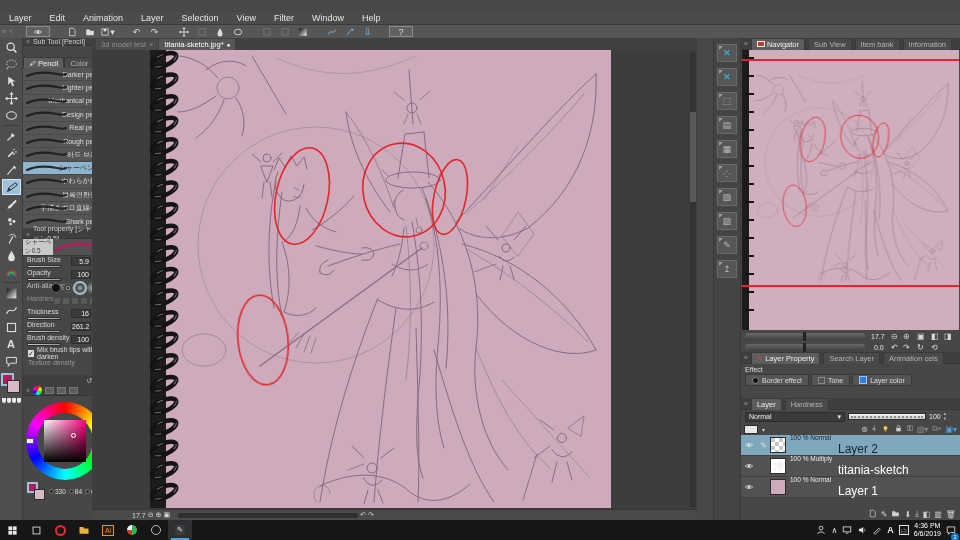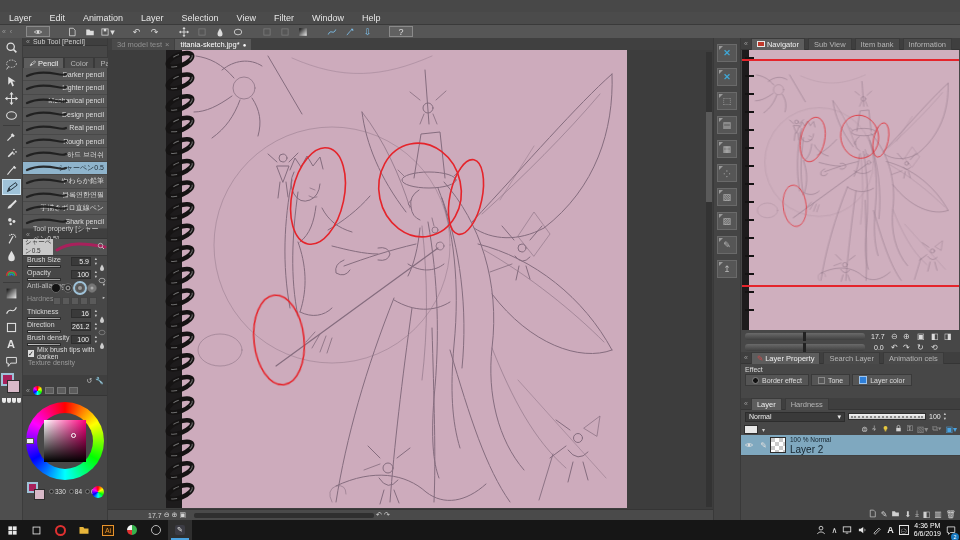--- a/index.html
+++ b/index.html
@@ -79,21 +79,21 @@
   #cfoot { position:relative; height:28px; }
   #cfg { position:absolute; left:4px; top:2px; width:11px; height:11px; background:#a8215c; border:2px solid #9fc2d8; }
   #cbg { position:absolute; left:11px; top:9px; width:11px; height:11px; background:#d8b9c8; border:1px solid #2e2e2e; }
   #cvals { position:absolute; left:26px; top:8px; display:flex; gap:3px; align-items:center; }
   .hsv { display:flex; align-items:center; gap:1px; color:#ddd; font-size:6.5px; }
   .hsv i { width:5px; height:5px; border-radius:50%; background:#2c2c2c; border:1px solid #777; }
   #rainbtn { position:absolute; right:3px; top:6px; width:12px; height:12px; border-radius:50%;
     background:conic-gradient(#f00,#ff0,#0f0,#0ff,#00f,#f0f,#f00); }
 
   
-  #canvaswin { left:108px; top:38px; width:605px; height:482px; background:#3d3d3d; }
+  #canvaswin { left:92px; top:38px; width:605px; height:482px; background:#3d3d3d; }
   #ctabs { height:12px; background:#404040; display:flex; align-items:flex-end; gap:1px; padding-left:4px; }
   .ctab { font-size:7.5px; height:11px; display:flex; align-items:center; gap:3px; padding:0 5px; }
   .ctab.off { background:#4a4a4a; color:#909090; }
   .ctab.on { background:#585858; color:#fff; }
   #cstatus { position:absolute; left:0; bottom:0; width:605px; height:11px; background:#4a4a4a; display:flex; align-items:center; gap:2px; padding-left:40px; color:#d5d5d5; font-size:7px; border-top:1px solid #353535; }
   #cstatus .bar2 { width:180px; height:5px; background:#2f2f2f; border-radius:2px; margin-left:6px; }
   #vscroll { position:absolute; right:1px; top:14px; width:6px; height:455px; background:#333; }
   #vscroll div { width:6px; height:90px; background:#5a5a5a; margin-top:60px; }
 
   
@@ -130,21 +130,21 @@
   #licons .thumbbox { width:14px; height:9px; background:#e8e8e8; border:1px solid #2d2d2d; }
   .lrow { display:flex; align-items:center; height:21px; border-bottom:1px solid #404040; background:#525252; }
   .lrow.sel { background:#7fa8bf; }
   .lrow .eye { width:16px; text-align:center; color:#ddd; }
   .lrow .pen { width:13px; text-align:center; color:#ddd; font-size:8px; }
   .lrow .thumb { width:16px; height:16px; border:1px solid #2d2d2d; background:#fff; margin-right:4px; position:relative; overflow:hidden; }
   .thumb.checker { background:repeating-conic-gradient(#ffffff 0% 25%, #c9c9c9 0% 50%) 0 0 / 8px 8px; }
   .thumb.pink { background:#cdabbc; }
   .lmeta { display:flex; flex-direction:column; justify-content:center; gap:1px; }
   .lmeta .i1 { font-size:6.5px; color:#e8e8e8; }
-  .lmeta .i2 { font-size:10px; color:#fff; }
+  .lmeta .i2 { font-size:12px; color:#fff;margin-left:48px; }
   .lrow.sel .i1, .lrow.sel .i2 { color:#15242e; }
   #lfoot { display:flex; justify-content:flex-end; gap:4px; padding-right:4px; align-items:center; height:12px; color:#cfcfcf; font-size:8px; position:absolute; bottom:0; right:0; left:0; background:#474747; }
 
   
   #taskbar { left:0; top:520px; width:960px; height:20px; background:#161616; display:flex; align-items:center; }
   #startbtn { width:24px; height:20px; display:flex; align-items:center; justify-content:center; }
   #searchbox { width:150px; height:16px; background:#f2f2f2; display:flex; align-items:center; gap:4px; padding:0 4px; }
   #searchbox input { border:none; outline:none; background:transparent; font-size:8px; width:105px; font-family:"Liberation Sans",sans-serif; }
   .tbicon { width:24px; height:20px; display:flex; align-items:center; justify-content:center; position:relative; }
   .tbicon.active { background:#2f2f2f; }
@@ -1004,20 +1004,44 @@
         <span class="eye"><svg width="10" height="10">
               <use href="#sy-eye"></use>
             </svg></span>
         <span class="pen">✎</span>
         <span class="thumb checker"></span>
         <span class="lmeta">
             <span class="i1">100 % Normal</span>
             <span class="i2">Layer 2</span>
           </span>
       </div>
+      <div class="lrow">
+        <span class="eye"><svg width="10" height="10">
+              <use href="#sy-eye"></use>
+            </svg></span>
+        <span class="pen"></span>
+        <span class="thumb"><svg width="16" height="16" viewBox="0 0 445 455" preserveAspectRatio="xMidYMid slice">
+              <use href="#sketch-art"></use>
+            </svg></span>
+        <span class="lmeta">
+            <span class="i1">100 % Multiply</span>
+            <span class="i2">titania-sketch</span>
+          </span>
+      </div>
+      <div class="lrow">
+        <span class="eye"><svg width="10" height="10">
+              <use href="#sy-eye"></use>
+            </svg></span>
+        <span class="pen"></span>
+        <span class="thumb pink"></span>
+        <span class="lmeta">
+            <span class="i1">100 % Normal</span>
+            <span class="i2">Layer 1</span>
+          </span>
+      </div>
     </div>
     <div id="lfoot">
       <span><svg width="9" height="9">
             <use href="#sy-page"></use>
           </svg></span>
       <span>✎</span>
       <span><svg width="9" height="9">
             <use href="#sy-folder"></use>
           </svg></span>
       <span>⬇</span>

